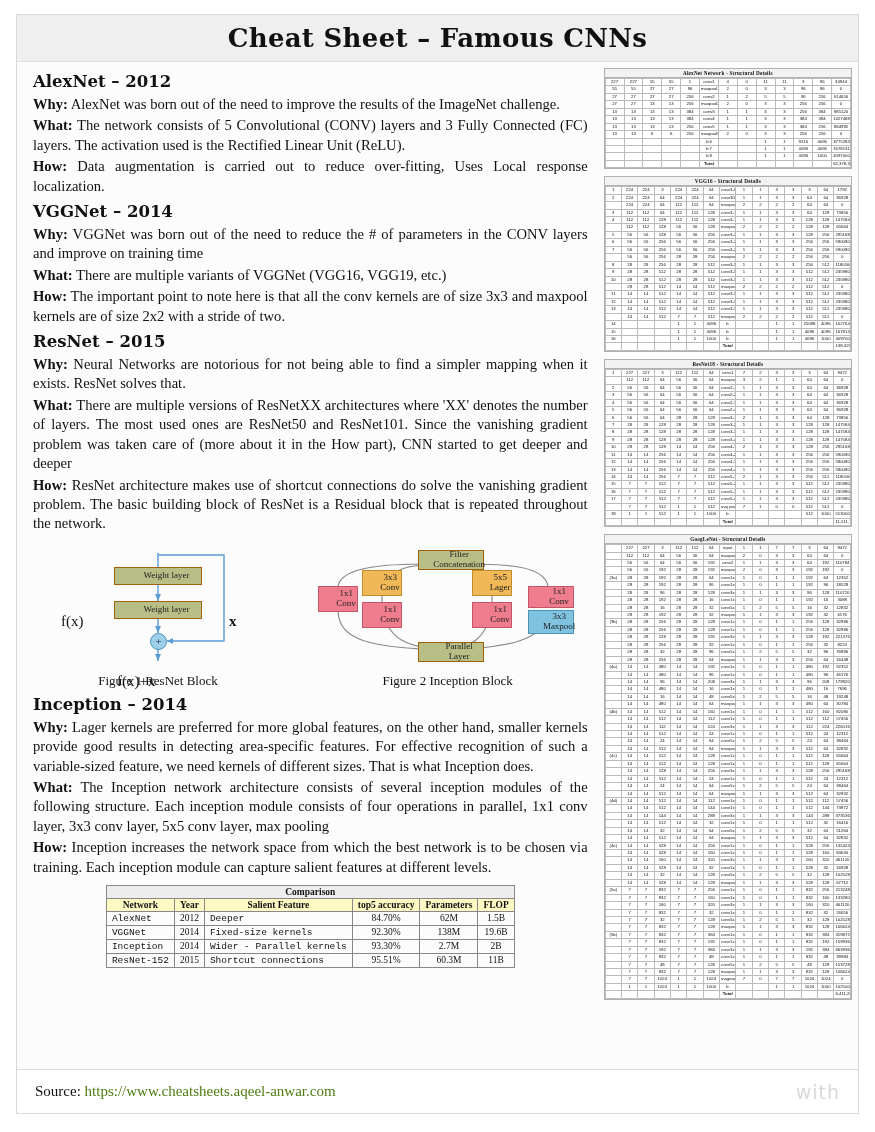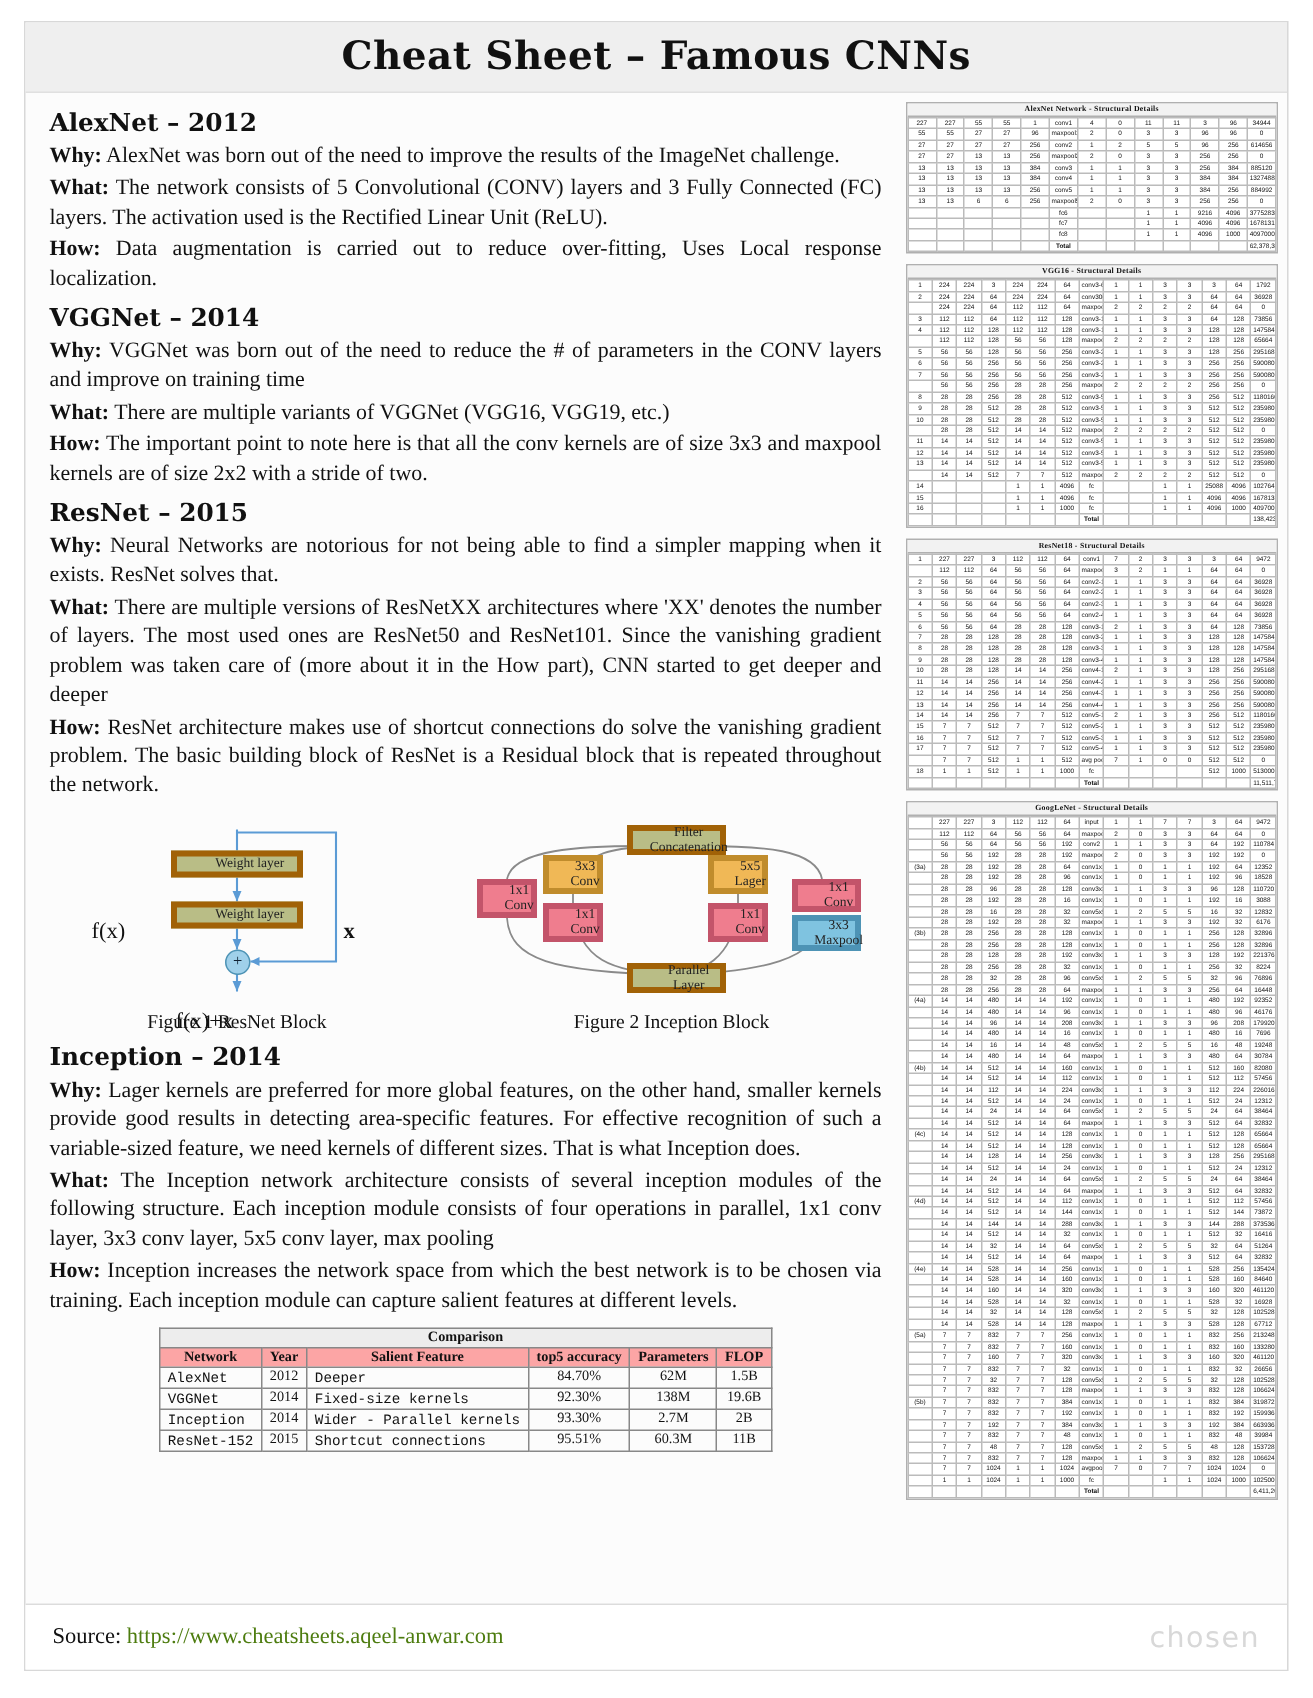--- a/index.html
+++ b/index.html
@@ -80,21 +80,21 @@
   }
   .fig-cap{
     font-size:13px;
     margin-top:4px;
   }
   .resnet-fig{width:250px;height:120px;position:relative;}
   .incept-fig{width:280px;height:125px;position:relative;}
   .box{
     position:absolute;
     box-sizing:border-box;
-    border:4px solid #a16207;
+    border:1px solid #a16207;
     background:#b9bd86;
     color:#222;
     font-size:9px;
     display:flex;align-items:center;justify-content:center;
     text-align:center;
     line-height:1.05;
     padding-left:17px;
   }
   .box.orange{background:#f0b856;border-color:#c08c2c;}
   .box.pink{background:#ef7d8e;border-color:#c3546a;}
@@ -122,21 +122,21 @@
     border-collapse:collapse;
     font-size:9.5px;
     font-family:"Liberation Serif",serif;
   }
   table.cmp th, table.cmp td{
     border:1px solid #888;
     padding:1px 5px;
     text-align:center;
     white-space:nowrap;
   }
-  table.cmp th{background:#fca5a5;font-weight:700;}
+  table.cmp th{background:#fef9c3;font-weight:700;}
   table.cmp td.l{text-align:left;font-family:Liberation Mono, monospace;}
   .cmp-title{
     font-size:9.5px;font-weight:700;text-align:center;
     border:1px solid #888;border-bottom:none;background:#ededed;
     padding:1px 0;
   }
   
   .mini{
     border:1px solid #b0b0b0;
     background:#fff;
@@ -2313,17 +2313,17 @@
      </div>
    </div>
 
   </div>
 
   <div class="footer">
     <div class="src">
       <span>Source:</span>
       <span class="url">https://www.cheatsheets.aqeel-anwar.com</span>
     </div>
-    <div class="logo">chosen</div>
+    <div class="logo">with</div>
   </div>
 
  </div>
 </div>
 
 </body></html>

